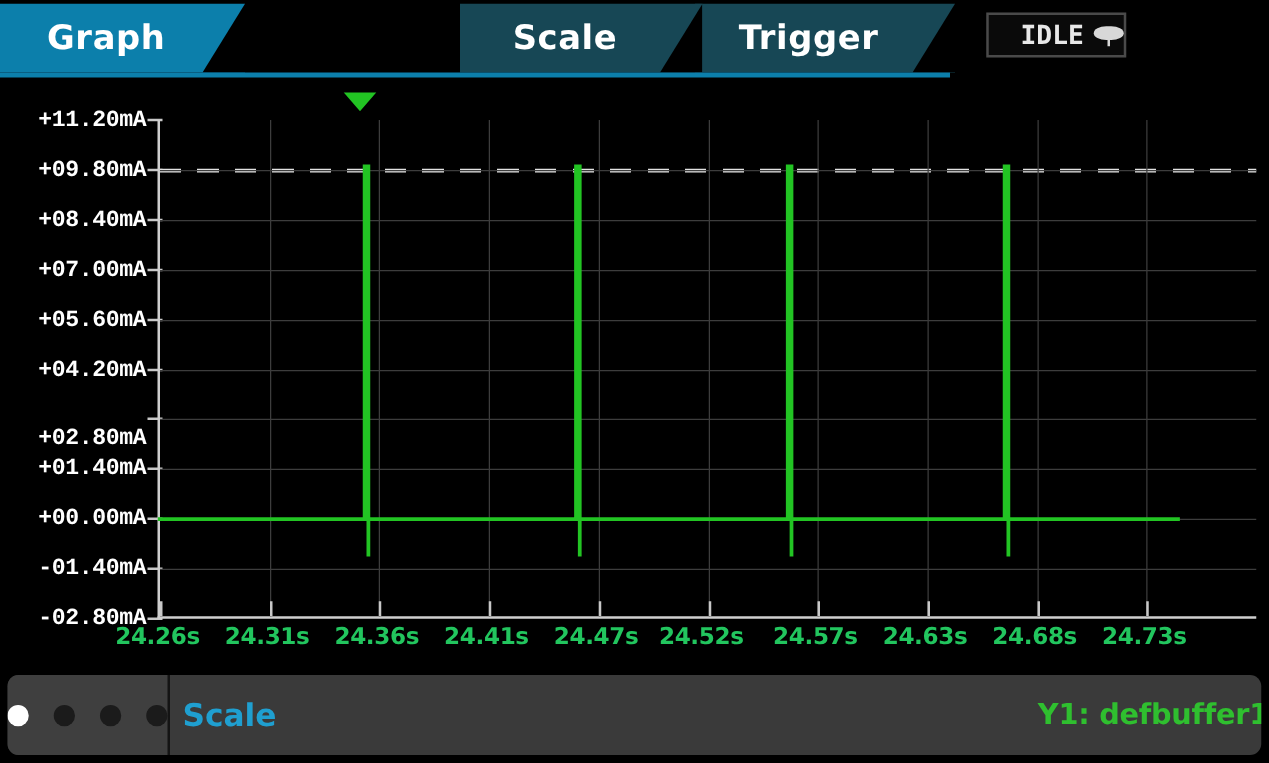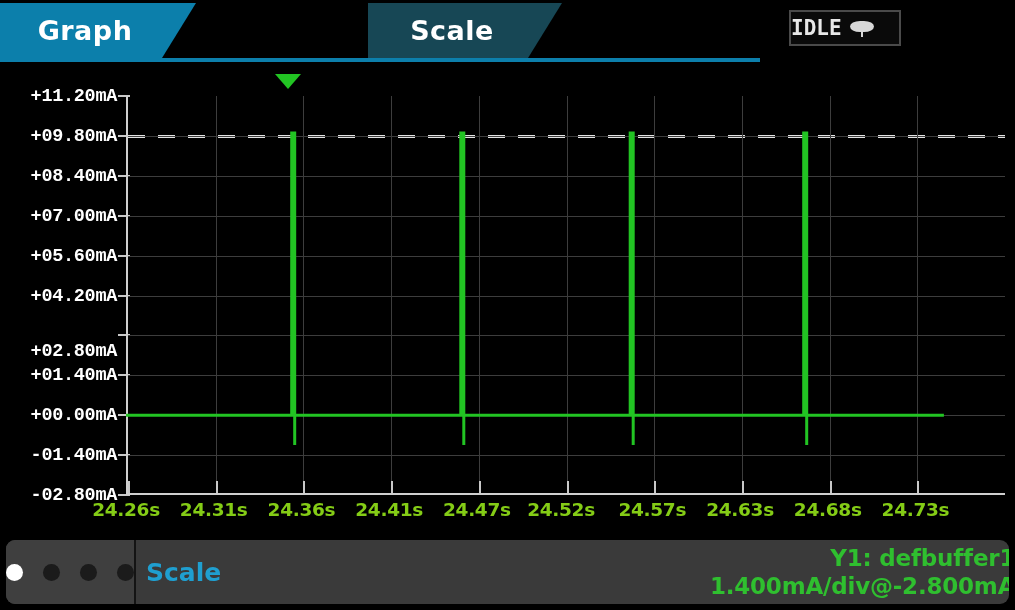--- a/index.html
+++ b/index.html
@@ -51,21 +51,21 @@
     width: 760px; height: 5px;
     background: #0c7fab;
   }
 
   
   #idle-badge {
     position: absolute; left: 789px; top: 10px;
     width: 112px; height: 36px;
     border: 2px solid #4a4a4a;
     background: #0a0a0a;
-    display: flex; align-items: center; justify-content: flex-start;
+    display: flex; align-items: center; justify-content: flex-end;
     gap: 8px;
   }
   #idle-text {
     color: #e8e8e8;
     font-family: "DejaVu Sans Mono", monospace;
     font-weight: bold;
     font-size: 21px;
     letter-spacing: 0px;
   }
   #idle-icon { position: relative; width: 24px; height: 20px; }
@@ -144,21 +144,21 @@
   }
 
   #trace { position: absolute; left: 126px; top: 34px; }
 
   #xlabels {
     position: absolute; left: 0; top: 437px;
     width: 1015px; height: 36px;
   }
   .xlabel {
     position: absolute; top: 0;
-    color: #84cc16;
+    color: #22c55e;
     font-size: 18.5px;
     font-weight: bold;
     transform: translateX(-50%);
     white-space: nowrap;
     letter-spacing: -.3px;
   }
 
   
   #statusbar {
     position: absolute; left: 6px; top: 540px;
@@ -211,20 +211,24 @@
 
 <div id="screen">
 
   <div id="tabbar">
     <div class="tab active" id="tab-graph">
       <span class="tlabel">Graph</span>
       <span class="slant"></span>
     </div>
     <div class="tab inactive" id="tab-scale">
       <span class="tlabel">Scale</span>
+      <span class="slant"></span>
+    </div>
+    <div class="tab inactive" id="tab-trigger">
+      <span class="tlabel">Trigger</span>
       <span class="slant"></span>
     </div>
     <div id="tab-underline"></div>
 
     <div id="idle-badge">
       <span id="idle-text">IDLE</span>
       <span id="idle-icon">
         <span class="cap"></span>
           <span class="stem"></span>
       </span>
@@ -311,18 +315,17 @@
         <span class="dot"></span>
         <span class="dot"></span>
         <span class="dot"></span>
       </div>
     <div id="scale-label">Scale</div>
     <div id="readouts">
       <div class="readout-col" id="col-x">
       </div>
       <div class="readout-col" id="col-y">
         <div class="readout-line">Y1: defbuffer1</div>
-        <div class="readout-line">1.400mA/div@-2.800mA</div>
       </div>
     </div>
   </div>
 
 </div>
 
 </body></html>

